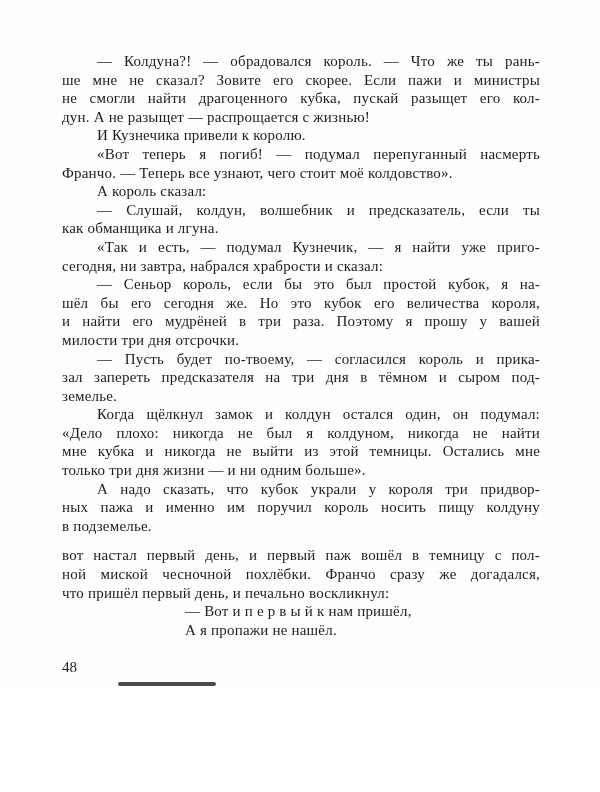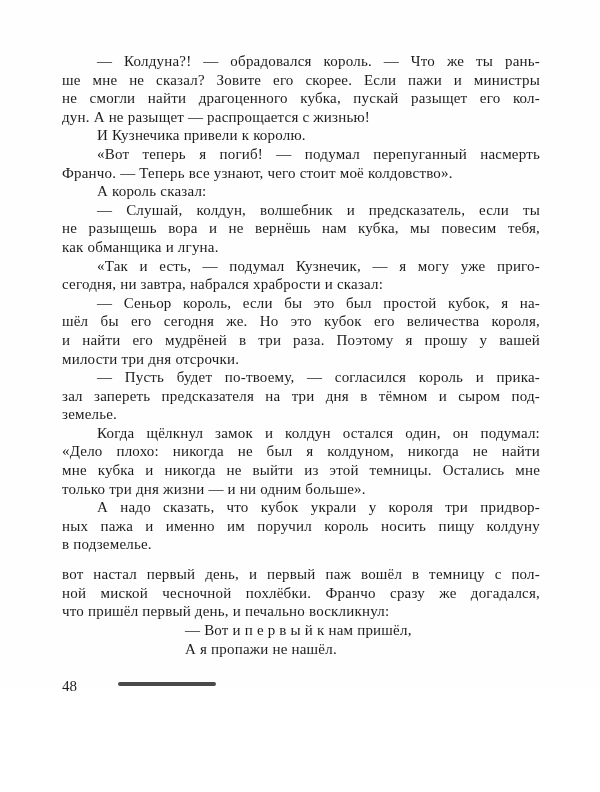--- a/index.html
+++ b/index.html
@@ -91,25 +91,24 @@
       </div>
       <div class="paragraph">
         <div class="line first">«Вот теперь я погиб! — подумал перепуганный насмерть</div>
         <div class="line last">Франчо. — Теперь все узнают, чего стоит моё колдовство».</div>
       </div>
       <div class="paragraph">
         <div class="line first last">А король сказал:</div>
       </div>
       <div class="paragraph">
         <div class="line first">— Слушай, колдун, волшебник и предсказатель, если ты</div>
-        <div class="line">не разыщешь вора и не вернёшь нам кубка, мы повесим тебя,</div>
         <div class="line last">как обманщика и лгуна.</div>
       </div>
       <div class="paragraph">
-        <div class="line first">«Так и есть, — подумал Кузнечик, — я могу уже приго-</div>
+        <div class="line first">«Так и есть, — подумал Кузнечик, — я найти уже приго-</div>
         <div class="line last">сегодня, ни завтра, набрался храбрости и сказал:</div>
       </div>
       <div class="paragraph">
         <div class="line first">— Сеньор король, если бы это был простой кубок, я на-</div>
         <div class="line">шёл бы его сегодня же. Но это кубок его величества короля,</div>
         <div class="line">и найти его мудрёней в три раза. Поэтому я прошу у вашей</div>
         <div class="line last">милости три дня отсрочки.</div>
       </div>
       <div class="paragraph">
         <div class="line first">— Пусть будет по-твоему, — согласился король и прика-</div>

